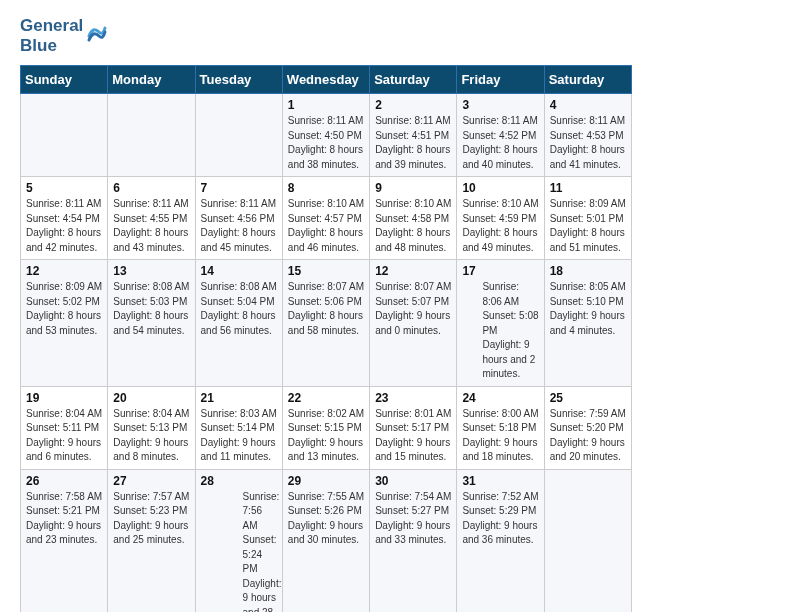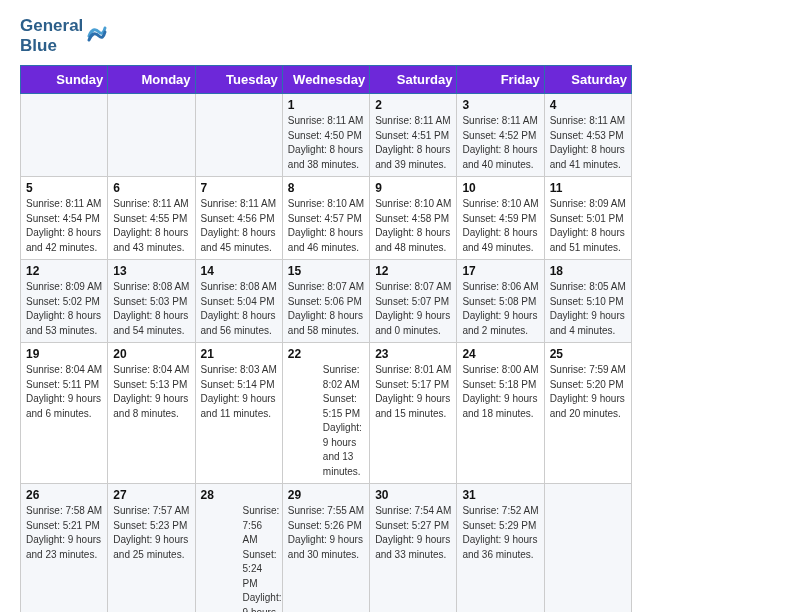--- a/index.html
+++ b/index.html
@@ -40,27 +40,27 @@
       font-weight: normal;
       color: #444;
     }
     .calendar {
       border: 1px solid #ccc;
       border-collapse: collapse;
       width: 100%;
       table-layout: fixed;
     }
     .calendar thead tr th {
-      background: #6d28d9;
+      background: #0c4a6e;
       color: #fff;
       font-size: 13px;
       font-weight: bold;
       padding: 6px 4px;
       border: 1px solid #2c6fad;
-      text-align: right;
+      text-align: left;
     }
     .calendar tbody tr td {
       border: 1px solid #ccc;
       vertical-align: top;
       padding: 4px 5px;
       font-size: 10.5px;
       color: #222;
       height: 80px;
     }
     .calendar tbody tr:nth-child(odd) td {
@@ -216,21 +216,21 @@
 Daylight: 8 hours and 58 minutes.</div>
           </td>
           <td>
             <div class="day-num">12</div>
             <div class="day-info" style="white-space: pre-line;">Sunrise: 8:07 AM
 Sunset: 5:07 PM
 Daylight: 9 hours and 0 minutes.</div>
           </td>
           <td>
             <div class="day-num">17</div>
-            <div class="day-info" style="white-space: pre-line;">Sunrise: 8:06 AM
+            <div class="day-info" style="white-space: pre-line; margin-left: 20px;">Sunrise: 8:06 AM
 Sunset: 5:08 PM
 Daylight: 9 hours and 2 minutes.</div>
           </td>
           <td>
             <div class="day-num">18</div>
             <div class="day-info" style="white-space: pre-line;">Sunrise: 8:05 AM
 Sunset: 5:10 PM
 Daylight: 9 hours and 4 minutes.</div>
           </td>
         </tr>
@@ -248,21 +248,21 @@
 Daylight: 9 hours and 8 minutes.</div>
           </td>
           <td>
             <div class="day-num">21</div>
             <div class="day-info" style="white-space: pre-line;">Sunrise: 8:03 AM
 Sunset: 5:14 PM
 Daylight: 9 hours and 11 minutes.</div>
           </td>
           <td>
             <div class="day-num">22</div>
-            <div class="day-info" style="white-space: pre-line; margin-left: 35px;">Sunrise: 8:02 AM
+            <div class="day-info" style="white-space: pre-line;">Sunrise: 8:02 AM
 Sunset: 5:15 PM
 Daylight: 9 hours and 13 minutes.</div>
           </td>
           <td>
             <div class="day-num">23</div>
             <div class="day-info" style="white-space: pre-line;">Sunrise: 8:01 AM
 Sunset: 5:17 PM
 Daylight: 9 hours and 15 minutes.</div>
           </td>
           <td>

